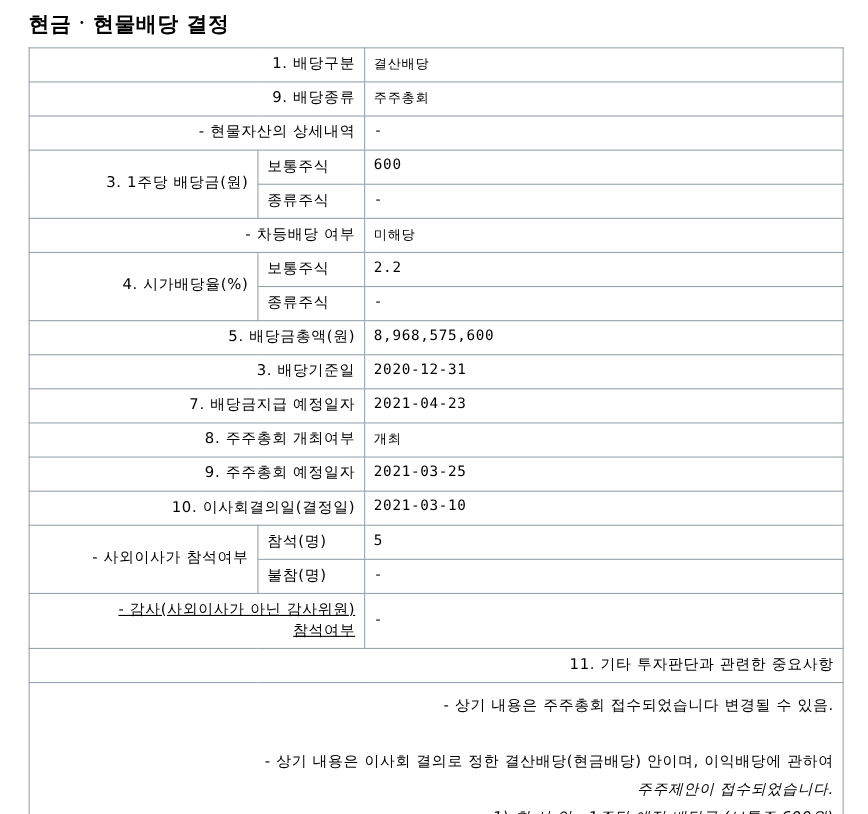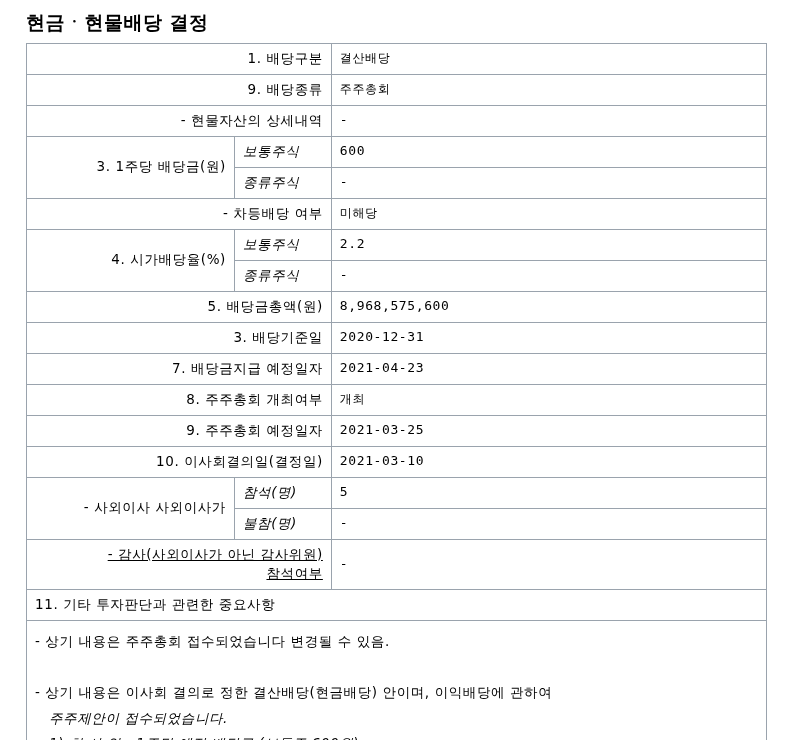--- a/index.html
+++ b/index.html
@@ -42,36 +42,36 @@
     line-height: 1.45;
     height: 20px;
     word-break: keep-all;
   }
   td.label {
     letter-spacing: 0.6px;
     text-align: right;
   }
   td.sub {
     letter-spacing: 0.6px;
-    font-style: italic;
   }
   td.value {
     letter-spacing: 0.6px;
     font-family: "DejaVu Sans Mono", monospace;
     font-size: 13px;
   }
   td.value-ko {
     letter-spacing: 0.6px;
     font-size: 12px;
   }
   .c-label { width: 206px; }
   .c-sub   { width: 96px; }
   .c-val   { width: 431px; }
   td.full {
     letter-spacing: 0.6px;
+    text-align: right;
   }
   .note-line {
     letter-spacing: 0.6px;
     line-height: 1.9;
   }
   .note-indent1 { padding-left: 14px; font-style: italic; }
 </style>
 </head>
 <body>
 
@@ -151,21 +151,21 @@
         <td class="label" colspan="2">9.  주주총회  예정일자</td>
         <td class="value">2021-03-25</td>
       </tr>
 
       <tr>
         <td class="label" colspan="2">10.  이사회결의일(결정일)</td>
         <td class="value">2021-03-10</td>
       </tr>
 
       <tr>
-        <td class="label" rowspan="2">-  사외이사  사외이사가</td>
+        <td class="label" rowspan="2">-  사외이사가  참석여부</td>
         <td class="sub">참석(명)</td>
         <td class="value">5</td>
       </tr>
       <tr>
         <td class="sub">불참(명)</td>
         <td class="value">-</td>
       </tr>
 
       <tr>
         <td class="label" colspan="2" style="white-space: pre-line; text-decoration: underline;">-  감사(사외이사가  아닌  감사위원)

